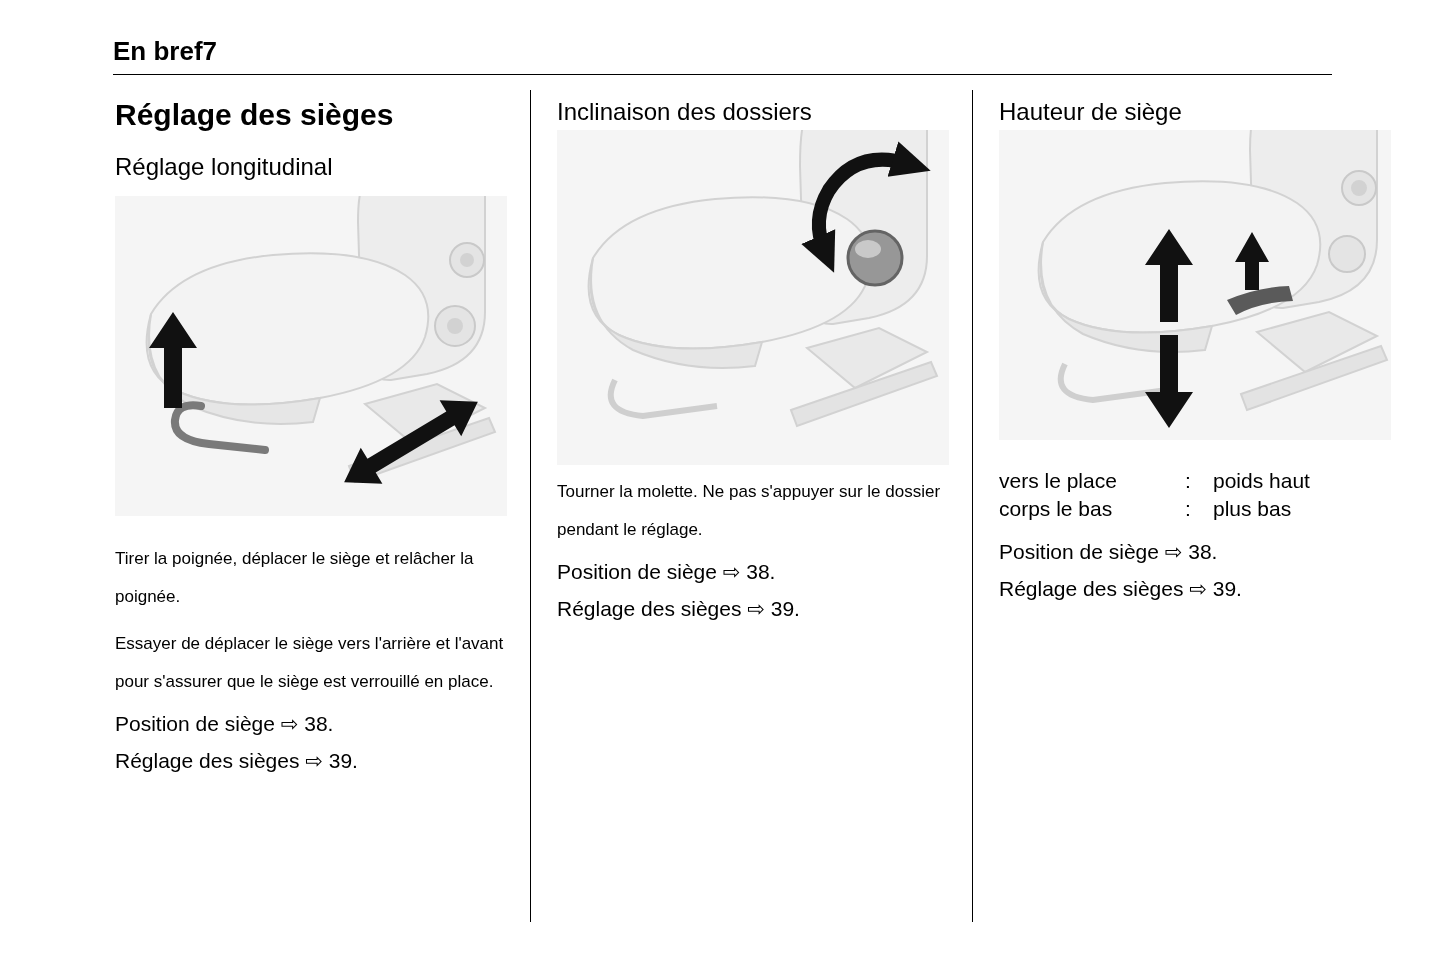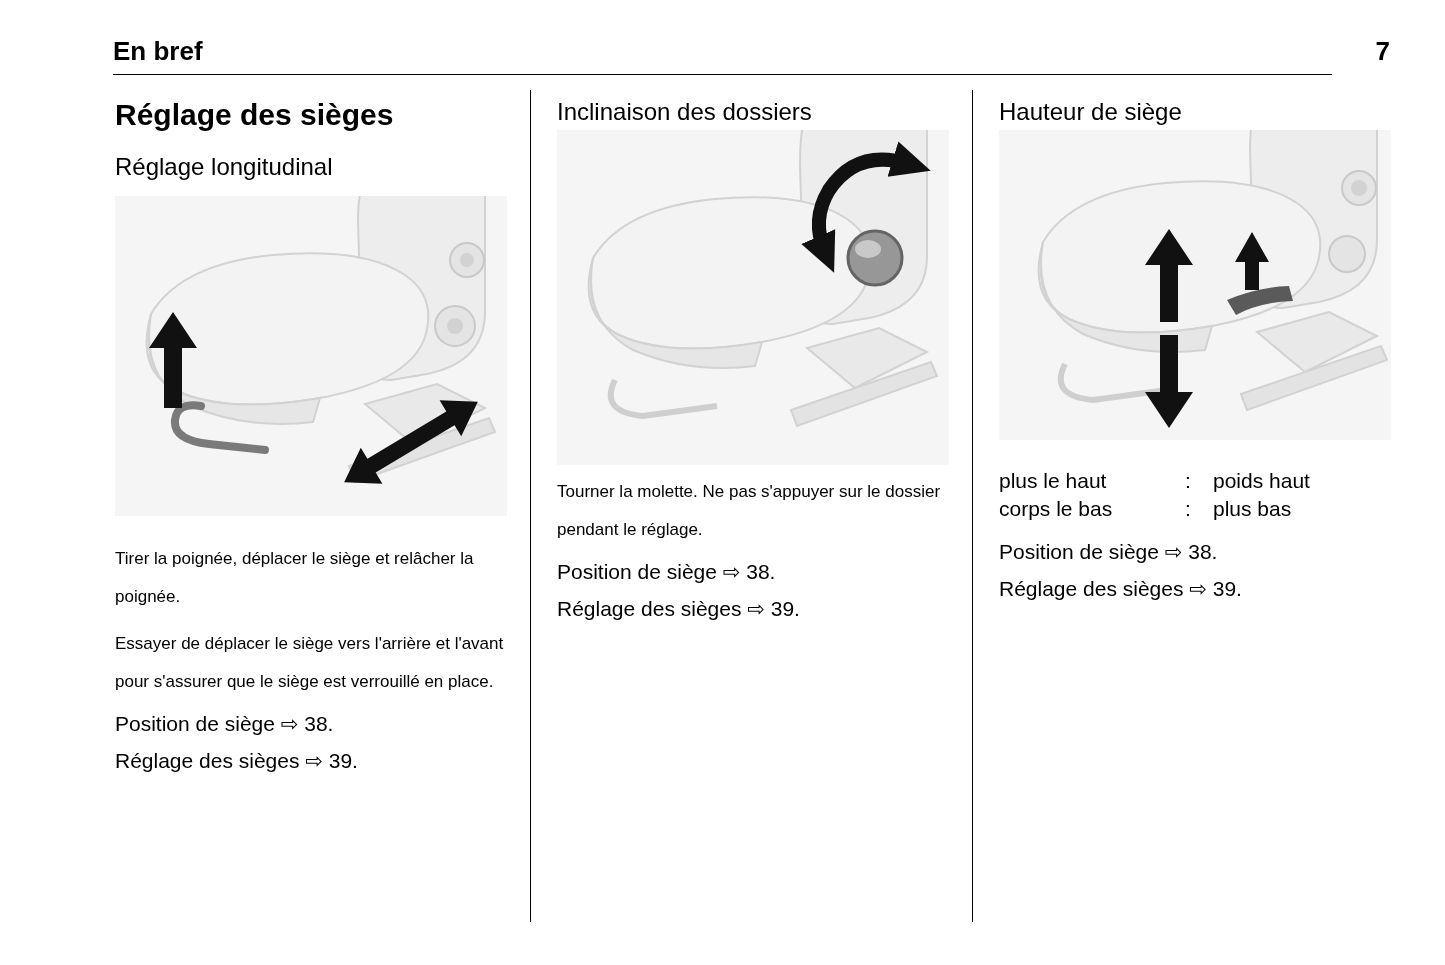--- a/index.html
+++ b/index.html
@@ -7,21 +7,21 @@
     width:1445px; height:965px;
     background:#ffffff;
     font-family:"Liberation Sans", sans-serif;
     color:#000;
   }
   .page { position:relative; width:1445px; height:965px; background:#fff; overflow:hidden; }
 
   
   .page-header {
     position:absolute; top:36px; left:113px; width:1277px;
-    display:flex; justify-content:space-between; align-items:baseline; 
+    display:flex; justify-content:flex-start; align-items:baseline; 
     font-size:26px; font-weight:bold;
   }
   .header-rule { position:absolute; top:74px; left:113px; width:1219px; height:1px; background:#000; }
 
   
   .divider { position:absolute; top:90px; width:1px; height:832px; background:#000; }
   .divider-1 { left:530px; }
   .divider-2 { left:972px; }
 
   
@@ -151,21 +151,21 @@
         <path d="M228,170 Q258,157 290,156 L294,171 Q261,172 237,185 Z" fill="#5a5a5a"></path>
         <polygon points="161,192 161,135 146,135 170,99 194,135 179,135 179,192" fill="#111"></polygon>
         <polygon points="161,205 179,205 179,262 194,262 170,298 146,262 161,262" fill="#111"></polygon>
         <polygon points="246,160 246,132 236,132 253,102 270,132 260,132 260,160" fill="#111"></polygon>
       </svg>
     </figure>
 
 
     <div class="kv-table">
       <div class="kv-row">
-        <span class="kv-term">plus le haut</span>
+        <span class="kv-term">vers le place</span>
         <span class="kv-sep">:</span>
         <span class="kv-def">poids haut</span>
       </div>
       <div class="kv-row">
         <span class="kv-term">corps le bas</span>
         <span class="kv-sep">:</span>
         <span class="kv-def">plus bas</span>
       </div>
     </div>
 

